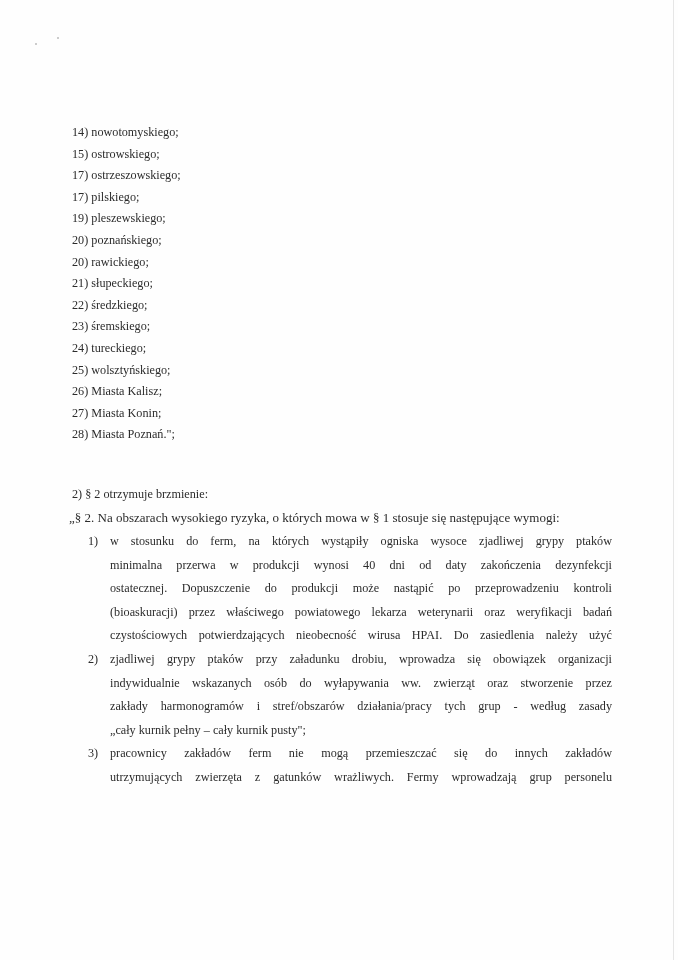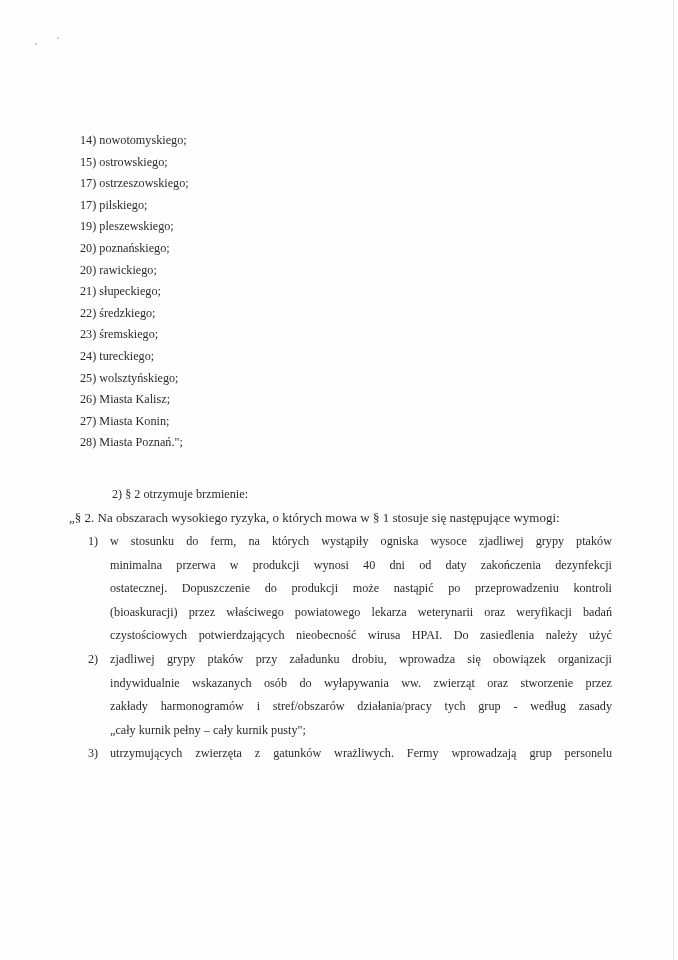--- a/index.html
+++ b/index.html
@@ -2,23 +2,23 @@
 <html><head>
 <meta charset="utf-8">
 <style>
   html, body { margin:0; padding:0; }
   body {
     width:678px; height:960px; background:#fefefe; position:relative; overflow:hidden;
     font-family: "Liberation Serif", "DejaVu Serif", serif; color:#2b2b2b;
   }
   .page-edge { position:absolute; right:4px; top:0; width:1px; height:960px; background:#e6e6e6; }
   .speck { position:absolute; width:2px; height:2px; background:#bbb; border-radius:1px; }
-  .list { position:absolute; left:72px; top:122px; margin:8px; padding:0; list-style:none; }
+  .list { position:absolute; left:72px; top:122px; margin:0; padding:0; list-style:none; }
   .list li { font-size:12.2px; line-height:21.6px; height:21.6px; white-space:nowrap; }
-  .amend { position:absolute; left:72px; top:484px; font-size:12.2px; line-height:20px; white-space:nowrap;margin-left:40px; }
+  .amend { position:absolute; left:72px; top:484px; font-size:12.2px; line-height:20px; white-space:nowrap; }
   .para-head { position:absolute; left:69px; top:508px; font-size:13px; line-height:20px; white-space:nowrap; }
   .items { position:absolute; left:88px; top:530px; width:524px; }
   .item { position:relative; padding-left:22px; font-size:12.2px; line-height:23.6px; text-align:justify; }
   .item .num { position:absolute; left:0; top:0; }
   .item .line { display:block; text-align:justify; text-align-last:justify; white-space:nowrap; }
   .item .line.last { text-align-last:left; }
 </style>
 </head>
 <body>
 
@@ -58,15 +58,16 @@
   </div>
   <div class="item">
     <span class="num">2)</span>
     <span class="line">zjadliwej grypy ptaków przy załadunku drobiu, wprowadza się obowiązek organizacji</span>
     <span class="line">indywidualnie wskazanych osób do wyłapywania ww. zwierząt oraz stworzenie przez</span>
     <span class="line">zakłady harmonogramów i stref/obszarów działania/pracy tych grup - według zasady</span>
     <span class="line last">„cały kurnik pełny – cały kurnik pusty";</span>
   </div>
   <div class="item">
     <span class="num">3)</span>
+    <span class="line">pracownicy zakładów ferm nie mogą przemieszczać się do innych zakładów</span>
     <span class="line">utrzymujących zwierzęta z gatunków wrażliwych. Fermy wprowadzają grup personelu</span>
   </div>
 </div>
 
 </body></html>

